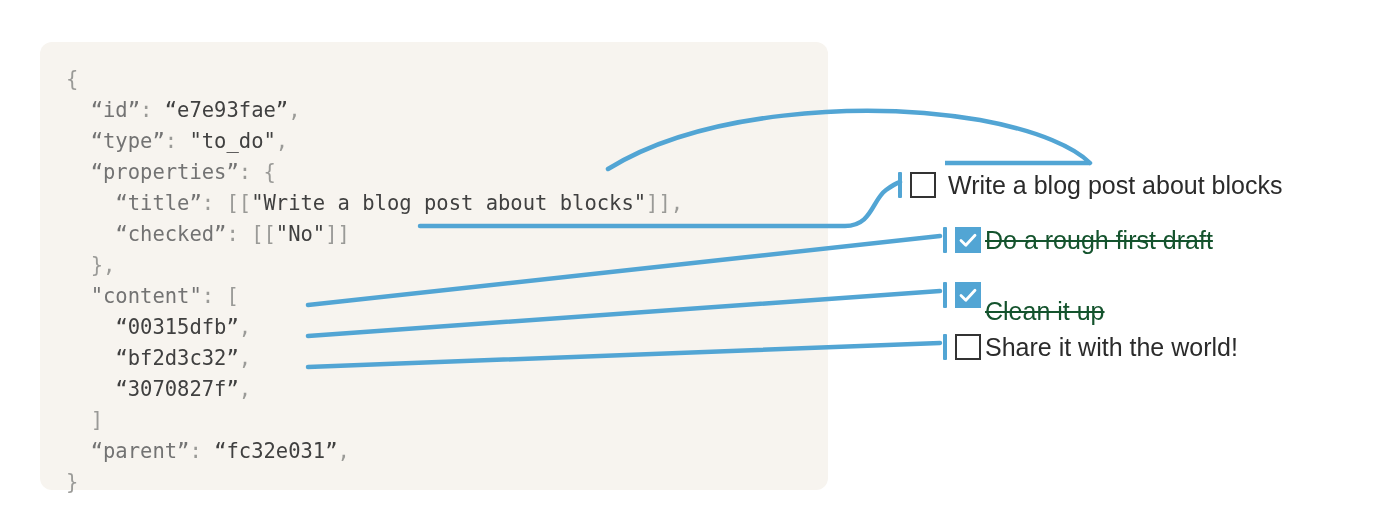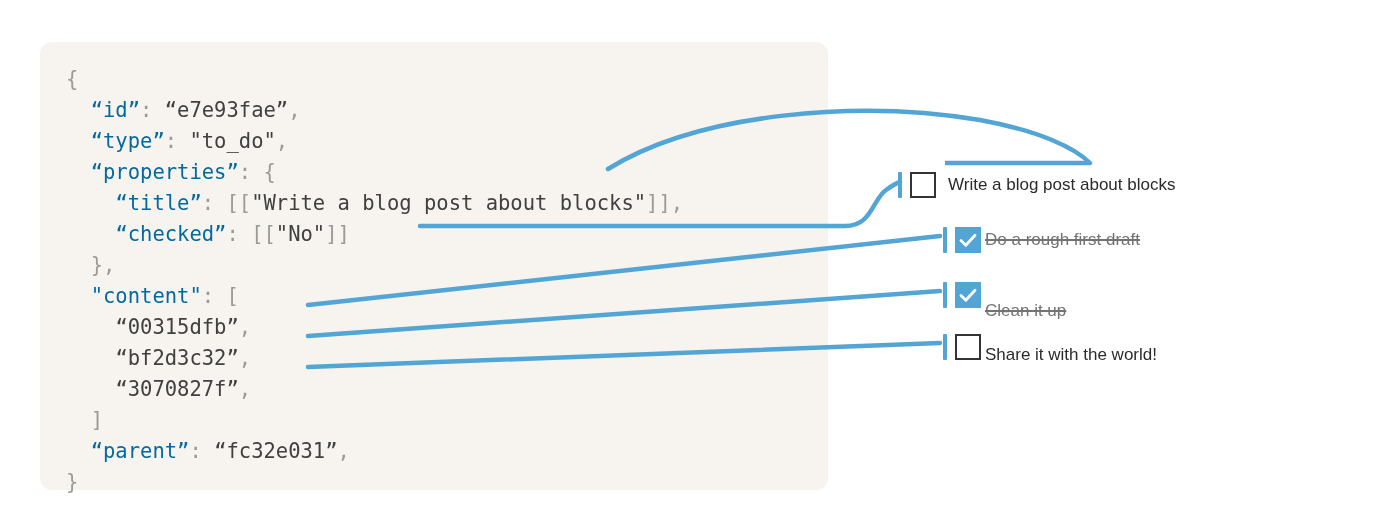--- a/index.html
+++ b/index.html
@@ -39,21 +39,21 @@
     left: 26px;
     top: 22px;
     font-family: "DejaVu Sans Mono", "Liberation Mono", monospace;
     font-size: 20.5px;
     line-height: 31px;
     white-space: pre;
     color: #8a8a88;
   }
   .ln { display: block; height: 31px; }
   .pun  { color: #9a9a97; }
-  .key  { color: #0369a1; }
+  .key  { color: #737373; }
   .str  { color: #404040; }
 
   
   #todo-list {
     position: absolute;
     left: 890px;
     top: 150px;
     width: 480px;
   }
   .todo-row {
@@ -84,27 +84,27 @@
     border: none;
   }
   .cbox.checked svg {
     display: block;
     width: 26px;
     height: 26px;
   }
   .todo-label {
     position: absolute;
     font-family: "Liberation Sans", sans-serif;
-    font-size: 17px;
+    font-size: 25px;
     line-height: 34px;
     white-space: nowrap;
     color: #2b2b2b;
   }
   .todo-label.done {
-    color: #737373;
+    color: #14532d;
     text-decoration: line-through;
     text-decoration-thickness: 2px;
   }
 
   
   #connectors {
     position: absolute;
     left: 0; top: 0;
     width: 1400px;
     height: 532px;
@@ -156,17 +156,17 @@
         <div class="cbox checked" style="left: 65px; top: 4px;">
           <svg viewBox="0 0 26 26" xmlns="http://www.w3.org/2000/svg">
             <path d="M6 13.5 L10.8 18.2 L20 8.2" fill="none" stroke="#ffffff" stroke-width="2.8" stroke-linecap="round" stroke-linejoin="round"></path>
           </svg>
         </div>
         <div class="todo-label done" style="left: 95px; top: 16px;">Clean it up</div>
       </div>
       <div class="todo-row" style="left: 0px; top: 180px; width: 480px;">
         <div class="tick" style="left: 53px; top: 4px; height: 26px;"></div>
         <div class="cbox unchecked" style="left: 65px; top: 4px;"></div>
-        <div class="todo-label" style="left: 95px; top: 8px;">Share it with the world!</div>
+        <div class="todo-label" style="left: 95px; top: 0px;">Share it with the world!</div>
       </div>
     </div>
 
 </div>
 
 </body></html>

